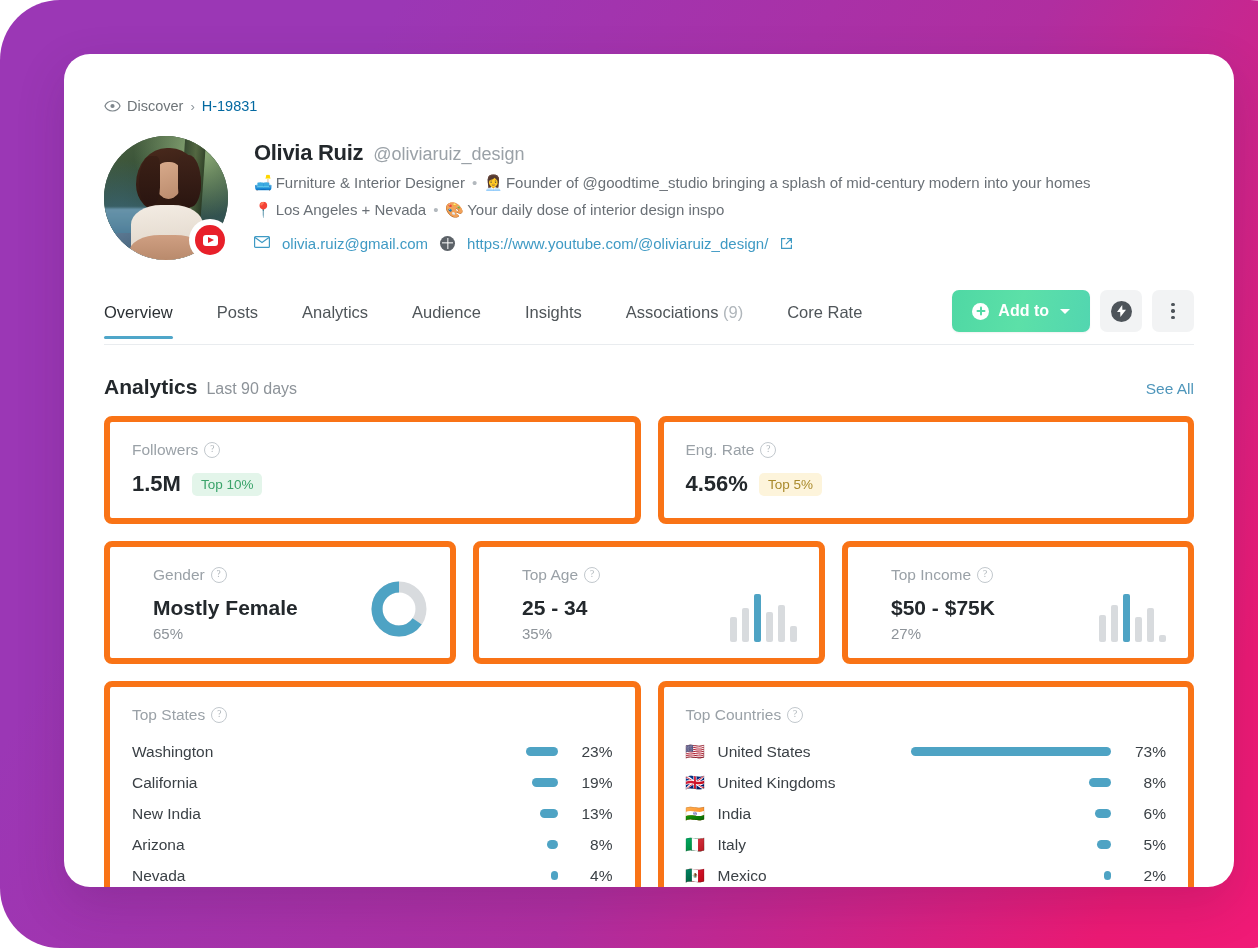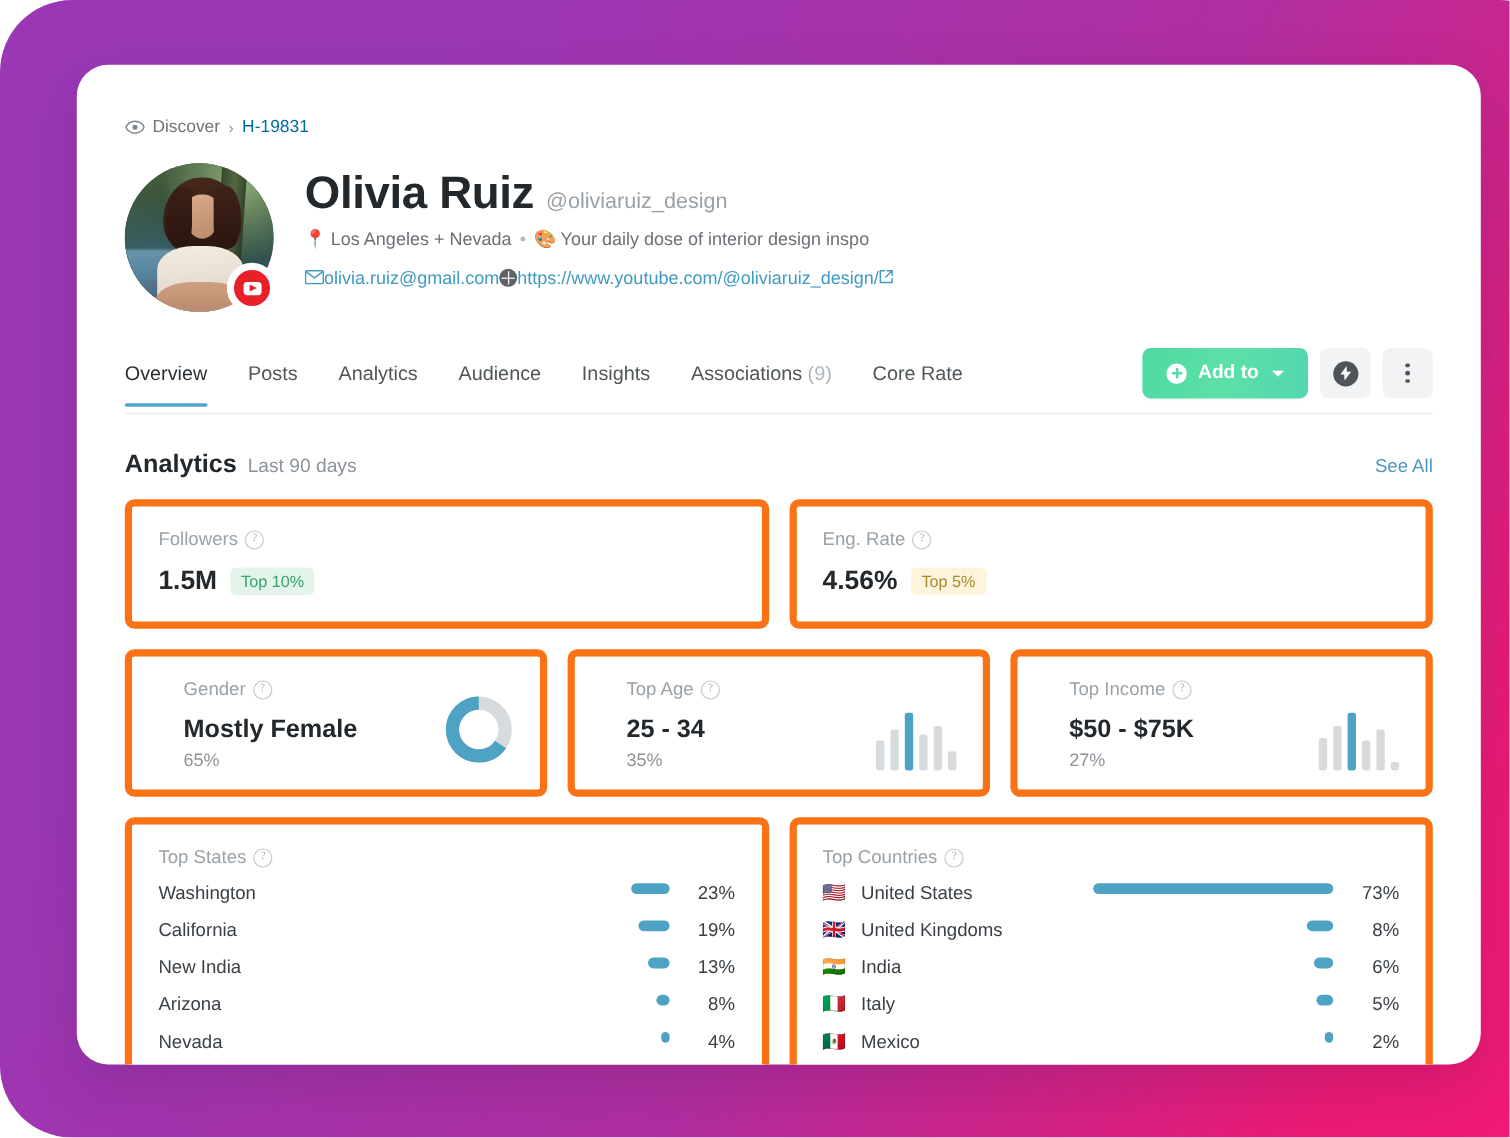--- a/index.html
+++ b/index.html
@@ -181,21 +181,21 @@
     padding-top: 4px;
     flex: 1 1 auto;
     min-width: 0;
   }
   #name-row {
     display: flex;
     align-items: baseline;
     gap: 10px;
   }
   #display-name {
-    font-size: 38px;
+    font-size: 22px;
     font-weight: 700;
     color: #23282c;
     letter-spacing: -0.3px;
   }
   #handle {
     font-size: 18px;
     color: #9aa1a7;
     cursor: pointer;
   }
   .bio-line {
@@ -205,22 +205,22 @@
     line-height: 1.35;
     white-space: nowrap;
   }
   .bio-line .em { margin-right: 3px; }
   .bio-dot { color: #b3b9be; margin: 0 7px; }
   #contact-line {
     margin-top: 14px;
     font-size: 15px;
     color: #6a7076;
     display: flex;
-    align-items: flex-start;
-    gap: 0;
+    align-items: center;
+    gap: 12px;
     flex-wrap: nowrap;
   }
   .contact-link {
     color: #3f9ac4;
     text-decoration: none;
     cursor: pointer;
   }
   .mail-glyph { color: #3f9ac4; font-size: 14px; }
   .globe-glyph {
     width: 15px; height: 15px; border-radius: 50%;
@@ -242,21 +242,21 @@
   #tabbar {
     margin-top: 30px;
     display: flex;
     align-items: center;
     justify-content: space-between;
     border-bottom: 1px solid #e9ecef;
   }
   #tabs {
     display: flex;
     align-items: flex-end;
-    gap: 34px;
+    gap: 44px;
   }
   .tab {
     font-size: 16.5px;
     color: #4f5559;
     padding: 6px 0 16px;
     cursor: pointer;
     position: relative;
     white-space: nowrap;
   }
   .tab .count { color: #b0b6bb; }
@@ -387,21 +387,21 @@
   .mid-card { flex: 1 1 0; display: flex; align-items: flex-end; justify-content: space-between; padding-bottom: 16px; padding-left: 43px; }
   .mid-left { flex: 1 1 auto; }
   .mid-value { font-size: 21px; font-weight: 700; color: #23282c; margin-bottom: 5px; }
   .mid-sub { font-size: 15px; color: #8d9399; }
   .mid-viz { flex: 0 0 auto; margin-left: 12px; }
 
   
   .list-card { flex: 1 1 0; padding-bottom: 10px; }
   .list-row {
     display: flex;
-    align-items: flex-start;
+    align-items: center;
     height: 31px;
     margin-bottom: 0px;
   }
   .list-name {
     display: flex; align-items: center; gap: 10px;
     font-size: 15.5px; color: #3b4146;
     flex: 0 0 auto;
     white-space: nowrap;
   }
   .flag { font-size: 16px; line-height: 1; width: 22px; }
@@ -468,20 +468,23 @@
               </div>
           </div>
         </div>
 
         <div id="profile-text">
           <div id="name-row">
             <span id="display-name">Olivia Ruiz</span>
             <span id="handle">@oliviaruiz_design</span>
           </div>
 
+          <div class="bio-line">
+            <span class="em">🛋️</span><span>Furniture &amp; Interior Designer</span><span class="bio-dot">•</span><span class="em">👩‍💼</span><span>Founder of @goodtime_studio bringing a splash of mid-century modern into your homes</span>
+          </div>
 
           <div class="bio-line">
             <span class="em">📍</span><span>Los Angeles + Nevada</span><span class="bio-dot">•</span><span class="em">🎨</span><span>Your daily dose of interior design inspo</span>
           </div>
 
           <div id="contact-line">
             <span class="mail-glyph">
               <svg width="16" height="12" viewBox="0 0 16 12" fill="none">
                 <rect x="0.6" y="0.6" width="14.8" height="10.8" rx="1" stroke="#3f9ac4" stroke-width="1.2"></rect>
                 <path d="M1 1.4L8 6.6L15 1.4" stroke="#3f9ac4" stroke-width="1.2"></path>

